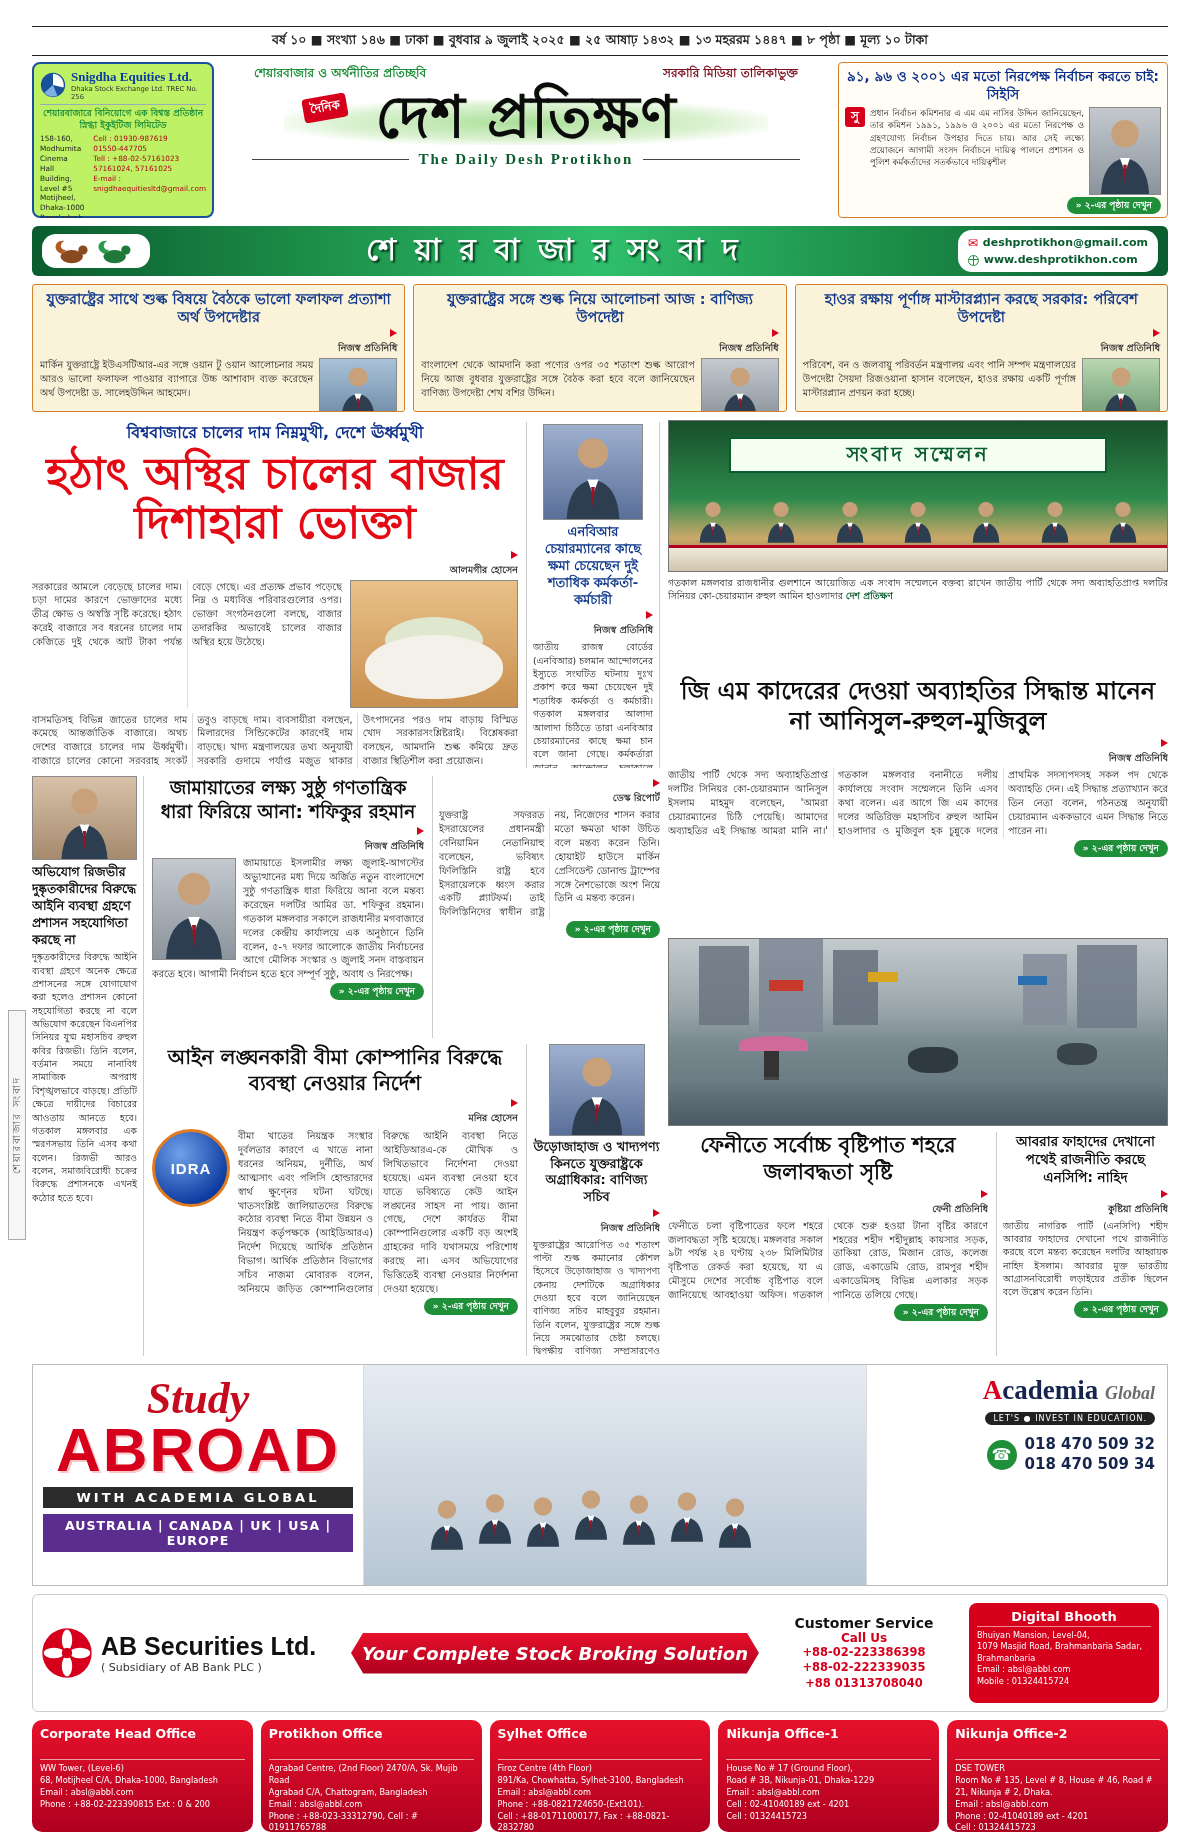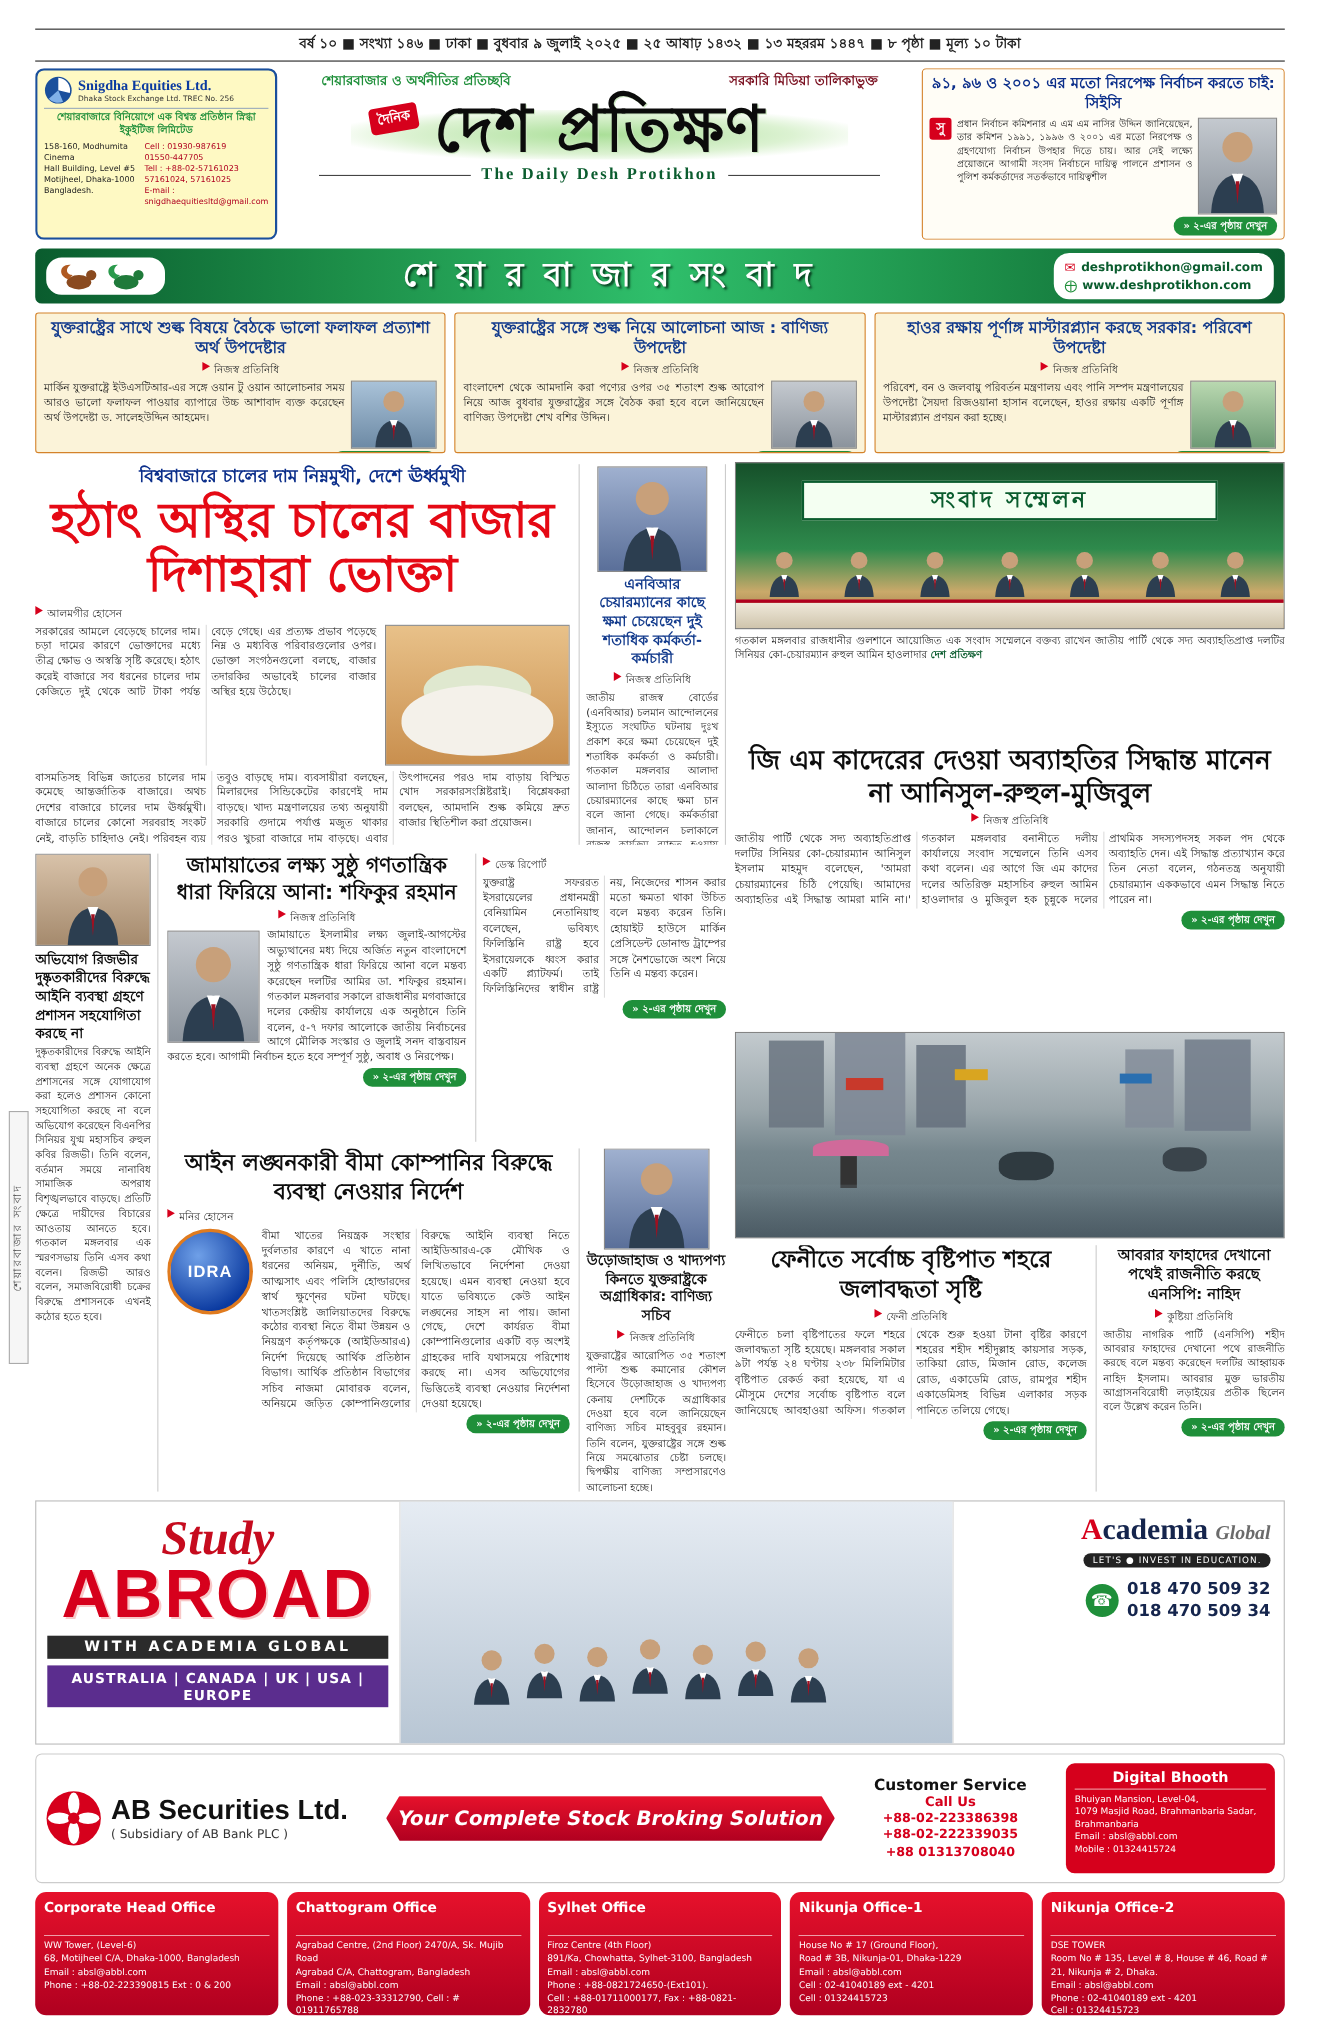--- a/index.html
+++ b/index.html
@@ -6,21 +6,21 @@
   html,body { width:1200px; background:#fff; }
   body { min-height:1843px; position:relative; font-family:"DejaVu Sans","Liberation Sans",sans-serif; color:#111; }
   .wrap { margin:0 32px; }
 
   
   .dateline { margin:26px 32px 0; border-top:1.5px solid #222; border-bottom:1.5px solid #222;
               text-align:center; font-size:12.5px; padding:4px 0; font-weight:bold; color:#222; }
 
   
   .masthead { display:flex; gap:10px; height:156px; margin-top:6px; overflow:hidden; }
-  .snigdha-box { width:220px; border:2px solid #1a4f9c; border-radius:8px; padding:5px 6px; flex:none; background:#fef9c3; }
+  .snigdha-box { width:182px; border:2px solid #1a4f9c; border-radius:8px; padding:5px 6px; flex:none; background:#bef264; }
   .snigdha-head { display:flex; gap:5px; align-items:center; border-bottom:1px solid #9ab; padding-bottom:3px; }
   .snigdha-logo { width:26px; height:26px; flex:none; }
   .snigdha-name { font-size:13px; font-weight:bold; color:#0b3aa0; font-family:"Liberation Serif",serif; }
   .snigdha-sub { font-size:6.8px; color:#333; }
   .snigdha-tag { font-size:9px; color:#1f8f3a; text-align:center; margin:3px 0; font-weight:bold; line-height:1.3; }
   .snigdha-cols { display:flex; gap:6px; }
   .snigdha-addr { flex:1; font-size:7.3px; line-height:1.35; color:#222; white-space:pre-line; }
   .snigdha-contact { flex:1.2; font-size:7.3px; line-height:1.35; color:#b00020; white-space:pre-line; }
   .brand { flex:1; text-align:center; position:relative; }
   .brand-tags { display:flex; justify-content:space-between; padding:2px 30px 0; font-size:12px; font-weight:bold; }
@@ -63,21 +63,21 @@
   .banner-contact .row { display:flex; align-items:center; gap:5px; line-height:1.5; }
   .globe-ic { width:11px; height:11px; border:1.5px solid #1f8f3a; border-radius:50%; position:relative; display:inline-block; flex:none; }
   .globe-ic::before { content:""; position:absolute; left:0; right:0; top:42%; border-top:1px solid #1f8f3a; }
   .globe-ic::after { content:""; position:absolute; left:42%; top:0; bottom:0; border-left:1px solid #1f8f3a; }
   .mail-ic { color:#d6001c; font-size:12px; }
 
   
   .topboxes { display:flex; gap:8px; margin:8px 32px 0; height:128px; }
   .topbox { flex:1; background:#fbf3d9; border:1px solid #d4822a; border-radius:3px; padding:5px 7px; overflow:hidden; }
   .topbox h3 { font-size:14.5px; color:#123a8c; text-align:center; line-height:1.25; font-weight:800; }
-  .byline { display:flex; align-items:flex-start; gap:4px; font-size:9.5px; color:#333; font-weight:normal; margin:3px 0 2px; }
+  .byline { display:flex; align-items:flex-end; gap:4px; font-size:9.5px; color:#333; font-weight:bold; margin:3px 0 2px;flex-direction:column; }
   .byline.c { justify-content:center; }
   .bl-ic { width:0; height:0; border-left:7px solid #d6001c; border-top:4px solid transparent; border-bottom:4px solid transparent; flex:none; }
   .tb-row { display:flex; gap:6px; }
   .tb-row .body { flex:1; }
   .tb-photo { width:78px; height:62px; flex:none; }
   .body { font-size:9.6px; line-height:1.45; text-align:justify; color:#1c1c1c; }
   .more-pill { display:inline-block; background:#1f8f3a; color:#fff; font-size:9px; padding:1px 9px;
       border-radius:9px; font-weight:bold; }
   .pill-right { float:right; margin-top:2px; }
 
@@ -617,21 +617,21 @@
   </div>
   <div class="ab-offices">
     <div class="office">
       <div class="office-title">Corporate Head Office</div>
       <div class="office-body">WW Tower, (Level-6)
 68, Motijheel C/A, Dhaka-1000, Bangladesh
 Email : absl@abbl.com
 Phone : +88-02-223390815 Ext : 0 &amp; 200</div>
     </div>
     <div class="office">
-      <div class="office-title">Chattogram Office</div>
+      <div class="office-title">Protikhon Office</div>
       <div class="office-body">Agrabad Centre, (2nd Floor) 2470/A, Sk. Mujib Road
 Agrabad C/A, Chattogram, Bangladesh
 Email : absl@abbl.com
 Phone : +88-023-33312790, Cell : # 01911765788
 Fax : +88-031-2512794</div>
     </div>
     <div class="office">
       <div class="office-title">Sylhet Office</div>
       <div class="office-body">Firoz Centre (4th Floor)
 891/Ka, Chowhatta, Sylhet-3100, Bangladesh

